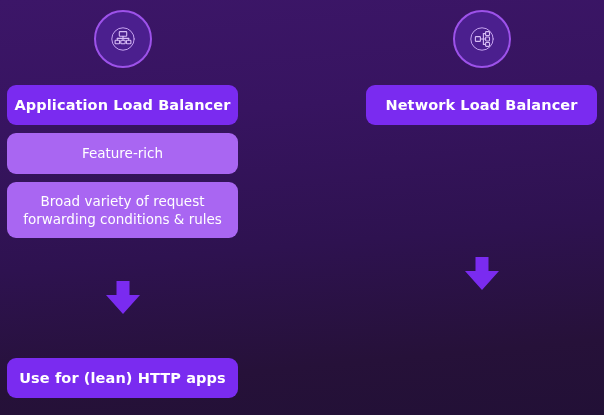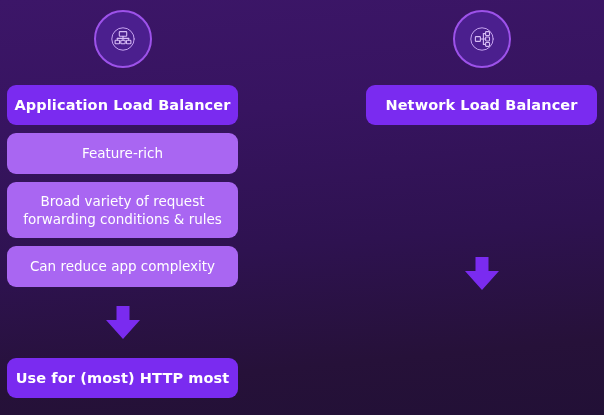--- a/index.html
+++ b/index.html
@@ -120,31 +120,30 @@
         <rect x="12.8" y="16.3" width="4.4" height="3.5" rx="0.6"></rect>
         <rect x="18.5" y="16.3" width="4.4" height="3.5" rx="0.6"></rect>
       </svg>
     </div>
 
     <div class="pill-primary" style="margin-top:17px;">Application Load Balancer</div>
 
     <div class="features">
       <div class="feature-box">Feature-rich</div>
       <div class="feature-box two-line">Broad variety of request forwarding conditions &amp; rules</div>
-      <div class="feature-box">Can reduce app complexity</div>
     </div>
 
     <div class="arrow-zone">
       <svg width="36" height="34" viewBox="0 0 36 34">
         <polygon points="11.5,0 24.5,0 24.5,14 35,14 18,33 1,14 11.5,14" fill="#7a2bf0"></polygon>
       </svg>
     </div>
 
     <div class="footer-wrap">
-      <div class="pill-primary">Use for (most) HTTP most</div>
+      <div class="pill-primary">Use for (lean) HTTP apps</div>
     </div>
   </div>
 
   <div class="column">
 
     <div class="icon-badge">
       <svg width="30" height="30" viewBox="0 0 30 30" fill="none" stroke="#d7bcf5" stroke-width="1.1" stroke-linecap="round" stroke-linejoin="round">
         <circle cx="15" cy="15" r="11.2" stroke="#c5a3ef" stroke-width="1"></circle>
         <rect x="8.4" y="12.6" width="5" height="4.8" rx="0.7"></rect>
         <line x1="13.4" y1="15" x2="16.4" y2="15"></line>

